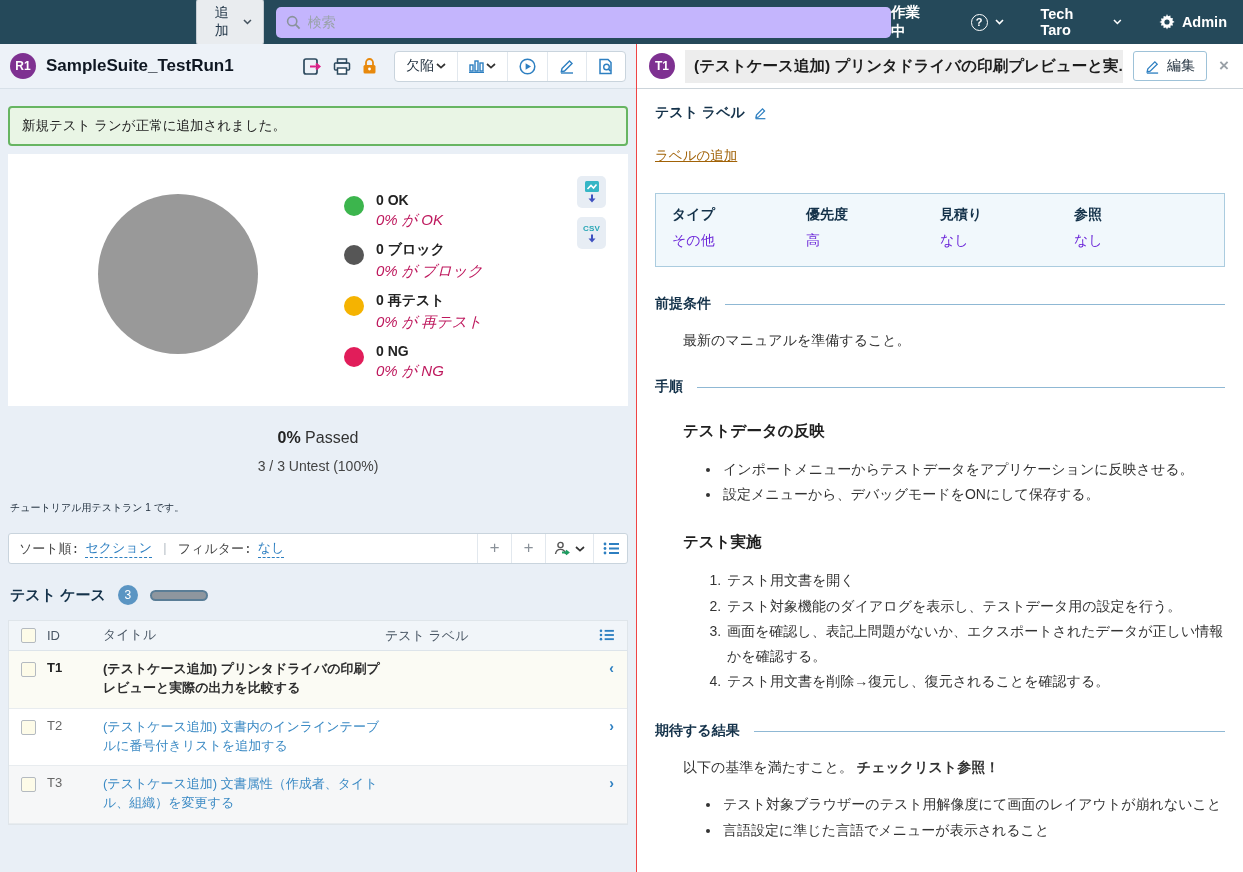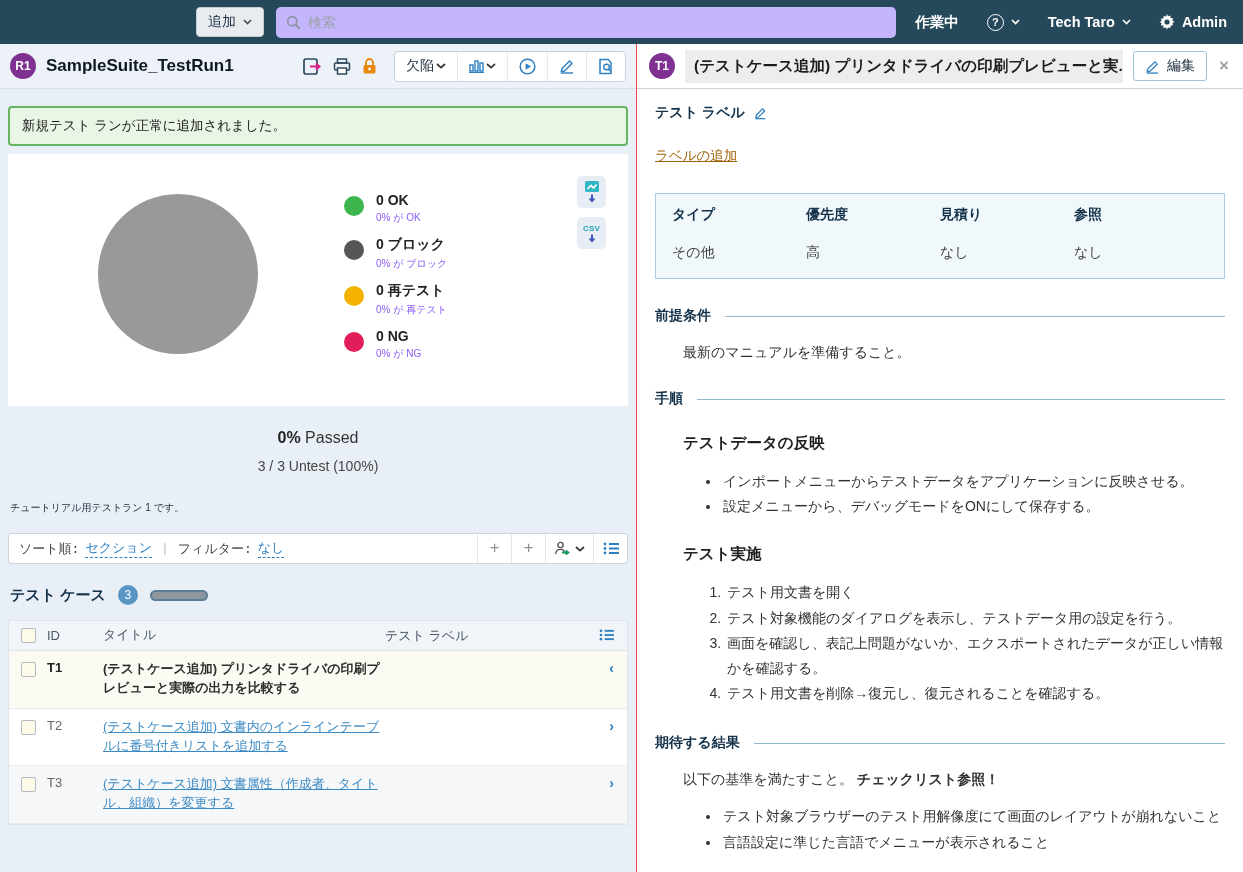--- a/index.html
+++ b/index.html
@@ -8,21 +8,21 @@
 
   
   .topbar { height:44px; background:#25495a; display:flex; align-items:center; }
   .add-btn { margin-left:196px; background:#e9ecef; border:1px solid #c6cdd3; border-radius:4px;
              padding:5px 11px; font-size:14px; color:#24384a; display:flex; align-items:center; gap:7px; cursor:pointer; }
   .searchbox { margin-left:12px; width:620px; height:31px; background:#c4b5fd; border-radius:5px;
                display:flex; align-items:center; padding:0 10px; gap:7px; }
   .searchbox svg { flex:none; }
   .searchbox input { border:none; outline:none; flex:1; font-size:14px; color:#333; background:transparent; }
   .searchbox input::placeholder { color:#9aa3aa; }
-  .topbar-right { margin-left:auto; display:flex; align-items:center; gap:28px; color:#fff;
+  .topbar-right { margin-left:auto; display:flex; align-items:center; gap:37px; color:#fff;
                   font-size:14.5px; font-weight:bold; padding-right:16px; }
   .tb-item { display:flex; align-items:center; gap:7px; cursor:pointer; }
   .q-circle { width:17px; height:17px; border:1.6px solid #fff; border-radius:50%; font-size:11px;
               display:flex; align-items:center; justify-content:center; font-weight:bold; }
 
   
   .main { display:flex; height:828px; }
   .left-panel { width:637px; flex:none; background:#e9eff6; border-right:1px solid #ef4444; overflow:hidden; }
   .right-panel { flex:1; background:#fff; overflow:hidden; display:flex; flex-direction:column; }
 
@@ -43,21 +43,21 @@
            padding:9px 12px; font-size:13.5px; color:#222; }
 
   .chart-card { margin:8px; background:#fff; height:252px; position:relative; display:flex; }
   .pie { width:160px; height:160px; border-radius:50%; background:#999; margin:40px 0 0 90px; flex:none; }
   .legend { margin:38px 0 0 86px; display:flex; flex-direction:column; gap:11px; }
   .legend-item { display:flex; gap:12px; }
   .dot { width:20px; height:20px; border-radius:50%; margin-top:4px; flex:none; }
   .dot-ok { background:#3cb54d; } .dot-block { background:#565656; }
   .dot-retest { background:#f5b301; } .dot-ng { background:#e11d5a; }
   .legend-count { font-weight:bold; font-size:14px; color:#222; }
-  .legend-sub { font-size:10px; color:#8b5cf6; margin-top:3px; }
+  .legend-sub { font-size:15px; color:#be185d; margin-top:3px;font-style:italic; }
   .dl-col { position:absolute; top:22px; right:22px; display:flex; flex-direction:column; gap:9px; }
   .dl-btn { width:29px; height:32px; background:#e7edf4; border-radius:5px; display:flex; flex-direction:column;
             align-items:center; justify-content:center; cursor:pointer; gap:1px; }
   .csv-txt { font-size:8px; font-weight:bold; color:#26a6b5; letter-spacing:.2px; }
 
   .passed-line { text-align:center; margin-top:23px; font-size:16px; color:#333; }
   .passed-line b { color:#222; }
   .untest-line { text-align:center; margin-top:11px; font-size:14px; color:#444; }
   .description { margin:27px 10px 0; font-size:10px; color:#1c2b3a; }
 
@@ -85,40 +85,40 @@
   .c-id { width:56px; }
   .c-title { width:282px; line-height:1.45; }
   .c-label { width:212px; }
   .c-chev { flex:1; text-align:right; padding-right:13px; color:#2d7fc1; font-weight:bold; font-size:14px; }
   .t-body-row { padding:9px 0 10px; min-height:49px; }
   .row-sel { background:#fbfbf4; }
   .row-alt { background:#f6f7f8; }
   .id-sel { font-weight:bold; color:#222; }
   .id-dim { color:#666; }
   .title-sel { font-weight:bold; color:#2e2e2e; }
-  .title-link { color:#3b8ac4; text-decoration:underline; cursor:pointer; }
+  .title-link { color:#3b8ac4; cursor:pointer; }
 
   
   .rp-header { height:45px; flex:none; border-bottom:1px solid #ccd4da; display:flex; align-items:center;
                padding:0 12px; gap:10px; }
   .case-chip { background:#ededed; font-weight:bold; font-size:15.5px; color:#1d1d1d; padding:6px 9px;
                white-space:nowrap; overflow:hidden; }
   .edit-btn { margin-left:auto; border:1px solid #9ec2d8; background:#fff; border-radius:3px; padding:5px 11px;
               display:flex; align-items:center; gap:7px; font-size:14px; color:#22313f; cursor:pointer; flex:none; }
   .close-x { color:#9aa1a7; font-size:17px; font-weight:bold; padding:0 2px; cursor:pointer; flex:none; }
 
   .rp-body { padding:15px 18px 0; font-size:14px; color:#333; overflow:hidden; }
   .labels-row { display:flex; align-items:center; gap:9px; font-weight:bold; color:#14324a; }
   .add-label { display:inline-block; margin-top:25px; color:#a16207; text-decoration:underline;
                font-size:13.5px; cursor:pointer; }
 
   .attr-box { margin-top:28px; background:#f1f8fc; border:1px solid #abccdf; padding:12px 16px 16px; }
   .attr-grid { display:grid; grid-template-columns:repeat(4,1fr); row-gap:16px; }
   .attr-label { font-weight:bold; color:#14324a; }
-  .attr-value { margin-top:20px; color:#404040; }
+  .attr-value { margin-top:8px; color:#6d28d9; }
 
   .section { margin-top:28px; display:flex; align-items:center; gap:14px; }
   .section-title { font-weight:bold; color:#14324a; white-space:nowrap; }
   .section-rule { flex:1; height:1px; background:#8fb8d4; }
 
   .plain-indent { margin:19px 0 0 28px; }
   .sub-heading { font-weight:bold; font-size:15.5px; color:#1f1f1f; margin:25px 0 0 28px; }
   .rp-body ul { margin:15px 0 0 66px; line-height:1.8; color:#333; }
   .rp-body ol { margin:15px 0 0 70px; line-height:1.8; color:#333; }
   .rp-body li { padding-left:2px; }

